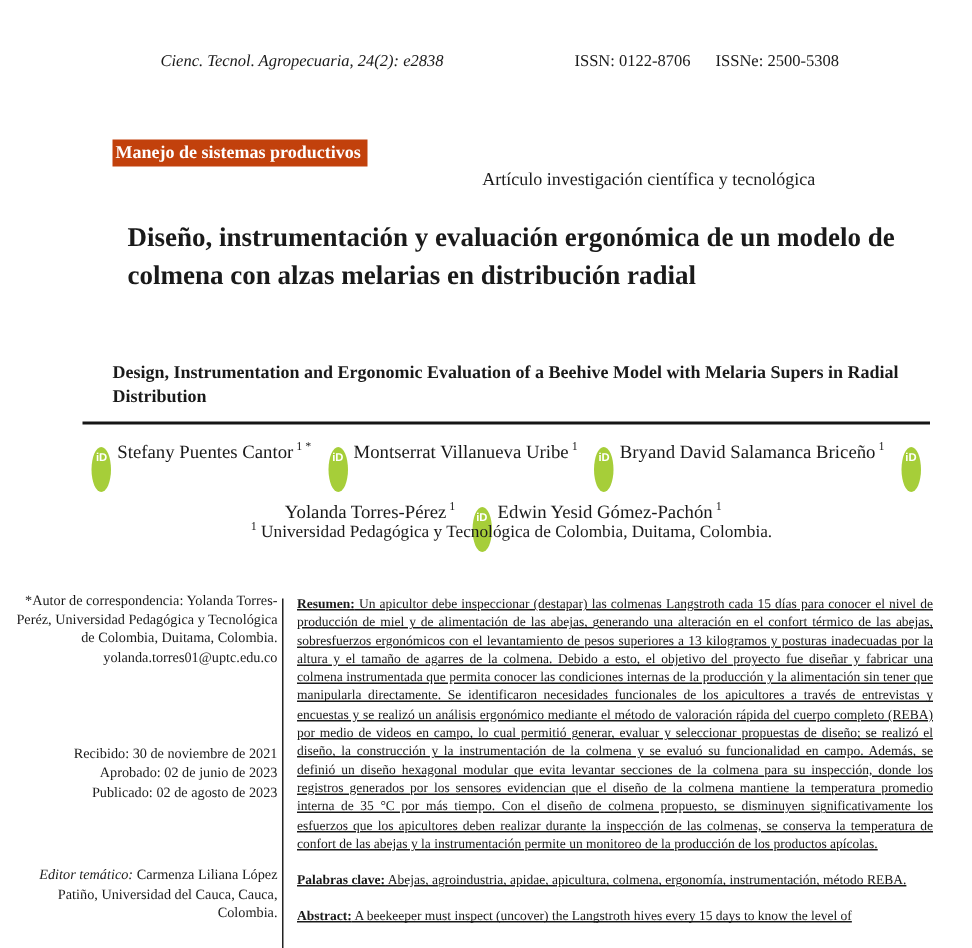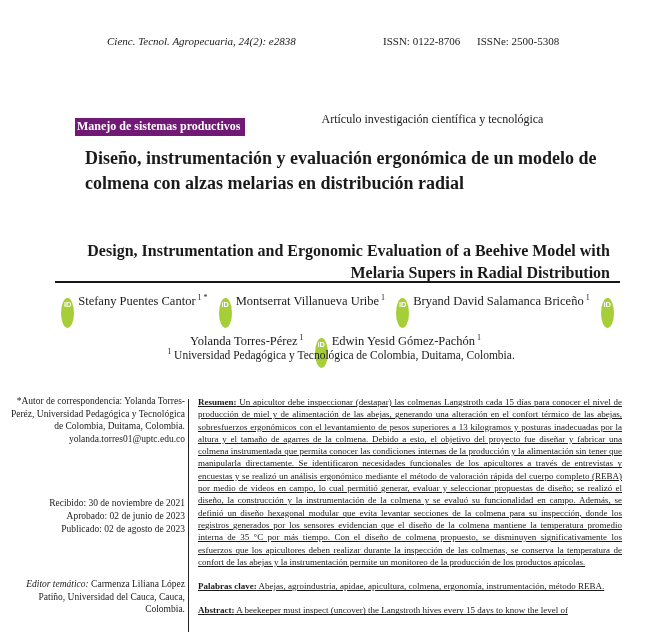--- a/index.html
+++ b/index.html
@@ -10,33 +10,32 @@
   }
   
   .jh-left{position:absolute;top:33px;left:75px;font-size:11px;line-height:17px;margin-left:32px;}
   .jname{font-style:italic;}
   .jdoi{font-style:normal;}
   .jh-right{position:absolute;top:35px;left:383px;font-size:11px;}
   .issne{margin-left:14px;}
   
   .section-label{
     position:absolute;top:93px;left:75px;display:inline-block;
-    background:#701a75;color:#fff;font-weight:bold;font-size:12px;
+    background:#c2410c;color:#fff;font-weight:bold;font-size:12px;
     padding:1px 5px 2px 2px;
-    margin-top:25px;
   }
   .article-type{position:absolute;top:112px;left:245px;right:28px;text-align:center;font-size:12px;}
   
   .title-es{
     position:absolute;top:146px;left:85px;right:38px;margin:0;
     text-align:left;font-size:18px;line-height:1.38;font-weight:bold;
   }
   .title-en{
     position:absolute;top:240px;left:75px;right:38px;margin:0;
-    text-align:right;font-size:16px;line-height:1.35;font-weight:bold;
+    font-size:12px;line-height:1.35;font-weight:bold;
   }
   .rule{position:absolute;top:281px;left:55px;right:28px;height:2px;background:#161616;}
   
   .authors{position:absolute;top:288px;left:55px;right:28px;text-align:center;font-size:12.5px;line-height:27px;}
   .author{white-space:normal;margin:0 4px;}
   .orcid{
     display:inline-block;width:13px;height:30px;border-radius:50%;
     background:#A6CE39;color:#fff;font-family:"Liberation Sans",sans-serif;
     font-size:7.5px;font-weight:bold;text-align:center;line-height:13px;
     vertical-align:-2px;margin-right:4px;cursor:pointer;

